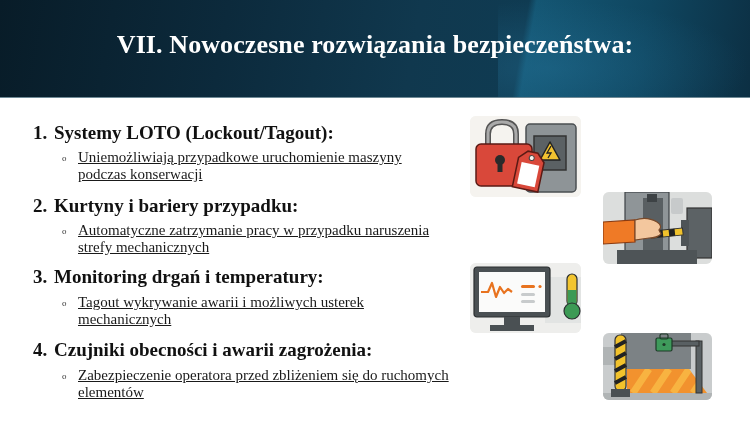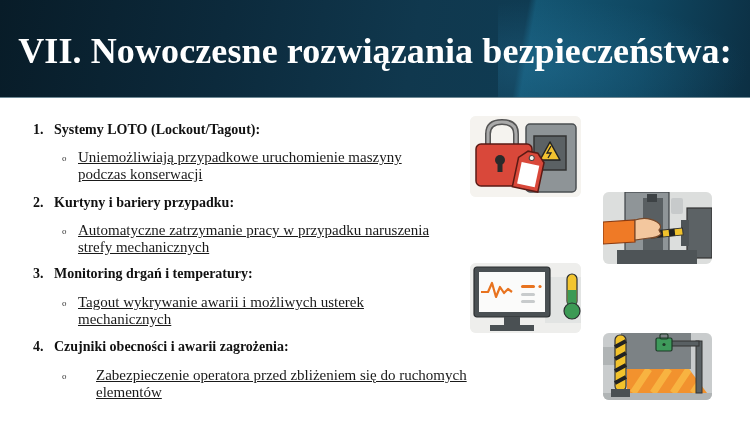--- a/index.html
+++ b/index.html
@@ -5,24 +5,24 @@
   html, body { margin: 0; padding: 0; }
   body { width: 750px; height: 421px; background: #ffffff; position: relative; overflow: hidden; font-family: "Liberation Serif", "DejaVu Serif", serif; }
   .header {
     position: absolute; left: 0; top: 0; width: 750px; height: 97px;
     background: linear-gradient(100deg, #081c28 0%, #0c2a3c 30%, #10384e 55%, #0f3b52 69%, #145673 70%, #0f4660 85%, #0c2f43 100%);
     border-bottom: 1px solid #6f8a96;
   }
   .header .glow { position:absolute; left:498px; top:0; width:252px; height:97px; background: radial-gradient(ellipse at 20% 70%, rgba(40,120,160,0.35), rgba(0,0,0,0) 70%); }
   .title {
     position: absolute; left: 0; width: 750px; top: 30px; text-align: center;
-    color: #ffffff; font-weight: bold; font-size: 36px; letter-spacing: 0.1px;
+    color: #ffffff; font-weight: bold; font-size: 26px; letter-spacing: 0.1px;
   }
   .list { position: absolute; left: 0; top: 0; }
-  .item-head { position: absolute; left: 33px; font-weight: bold; font-size: 14px; color: #111; white-space: nowrap; }
+  .item-head { position: absolute; left: 33px; font-weight: bold; font-size: 19px; color: #111; white-space: nowrap; }
   .item-head .num { display: inline-block; width: 21px; }
   .sub { position: absolute; left: 62px; font-size: 15px; color: #1a1a1a; line-height: 17px; }
   .sub .bullet { position: absolute; left: 0; top: 1px; font-size: 9px; color: #333; }
   .sub .txt { position: absolute; left: 16px; top: 0; width: 380px; text-decoration: underline; }
   .pic { position: absolute; border-radius: 6px; overflow: hidden; background: #f4f4f2; }
 </style>
 </head>
 <body>
 
 <div class="header">
@@ -54,21 +54,21 @@
   <div class="sub" style="top:294px;">
     <span class="bullet">o</span>
     <span class="txt" style="width:320px;">Tagout wykrywanie awarii i możliwych usterek mechanicznych</span>
   </div>
 
   <div class="item-head" style="top:339px;">
     <span class="num">4.</span><span>Czujniki obecności i awarii zagrożenia:</span>
   </div>
   <div class="sub" style="top:367px;">
     <span class="bullet">o</span>
-    <span class="txt" style="width:380px;margin-left:18px;">Zabezpieczenie operatora przed zbliżeniem się do ruchomych elementów</span>
+    <span class="txt" style="width:380px;">Zabezpieczenie operatora przed zbliżeniem się do ruchomych elementów</span>
   </div>
 </div>
 
 <div class="pic" style="left:470px; top:116px; width:111px; height:81px;">
   <svg width="111" height="81" viewBox="0 0 111 81">
     <rect x="0" y="0" width="111" height="81" fill="#f5f3ef"></rect>
     <rect x="56" y="8" width="50" height="68" rx="4" fill="#8e9497" stroke="#4a4f52" stroke-width="1.5"></rect>
     <rect x="64" y="20" width="32" height="34" fill="#5b6164" stroke="#333" stroke-width="1.5"></rect>
     <polygon points="80,26 90,44 70,44" fill="#f2c230" stroke="#222" stroke-width="1.5" stroke-linejoin="round"></polygon>
     <path d="M81,30 L77,37 L81,37 L78,42" stroke="#222" stroke-width="1.3" fill="none"></path>

